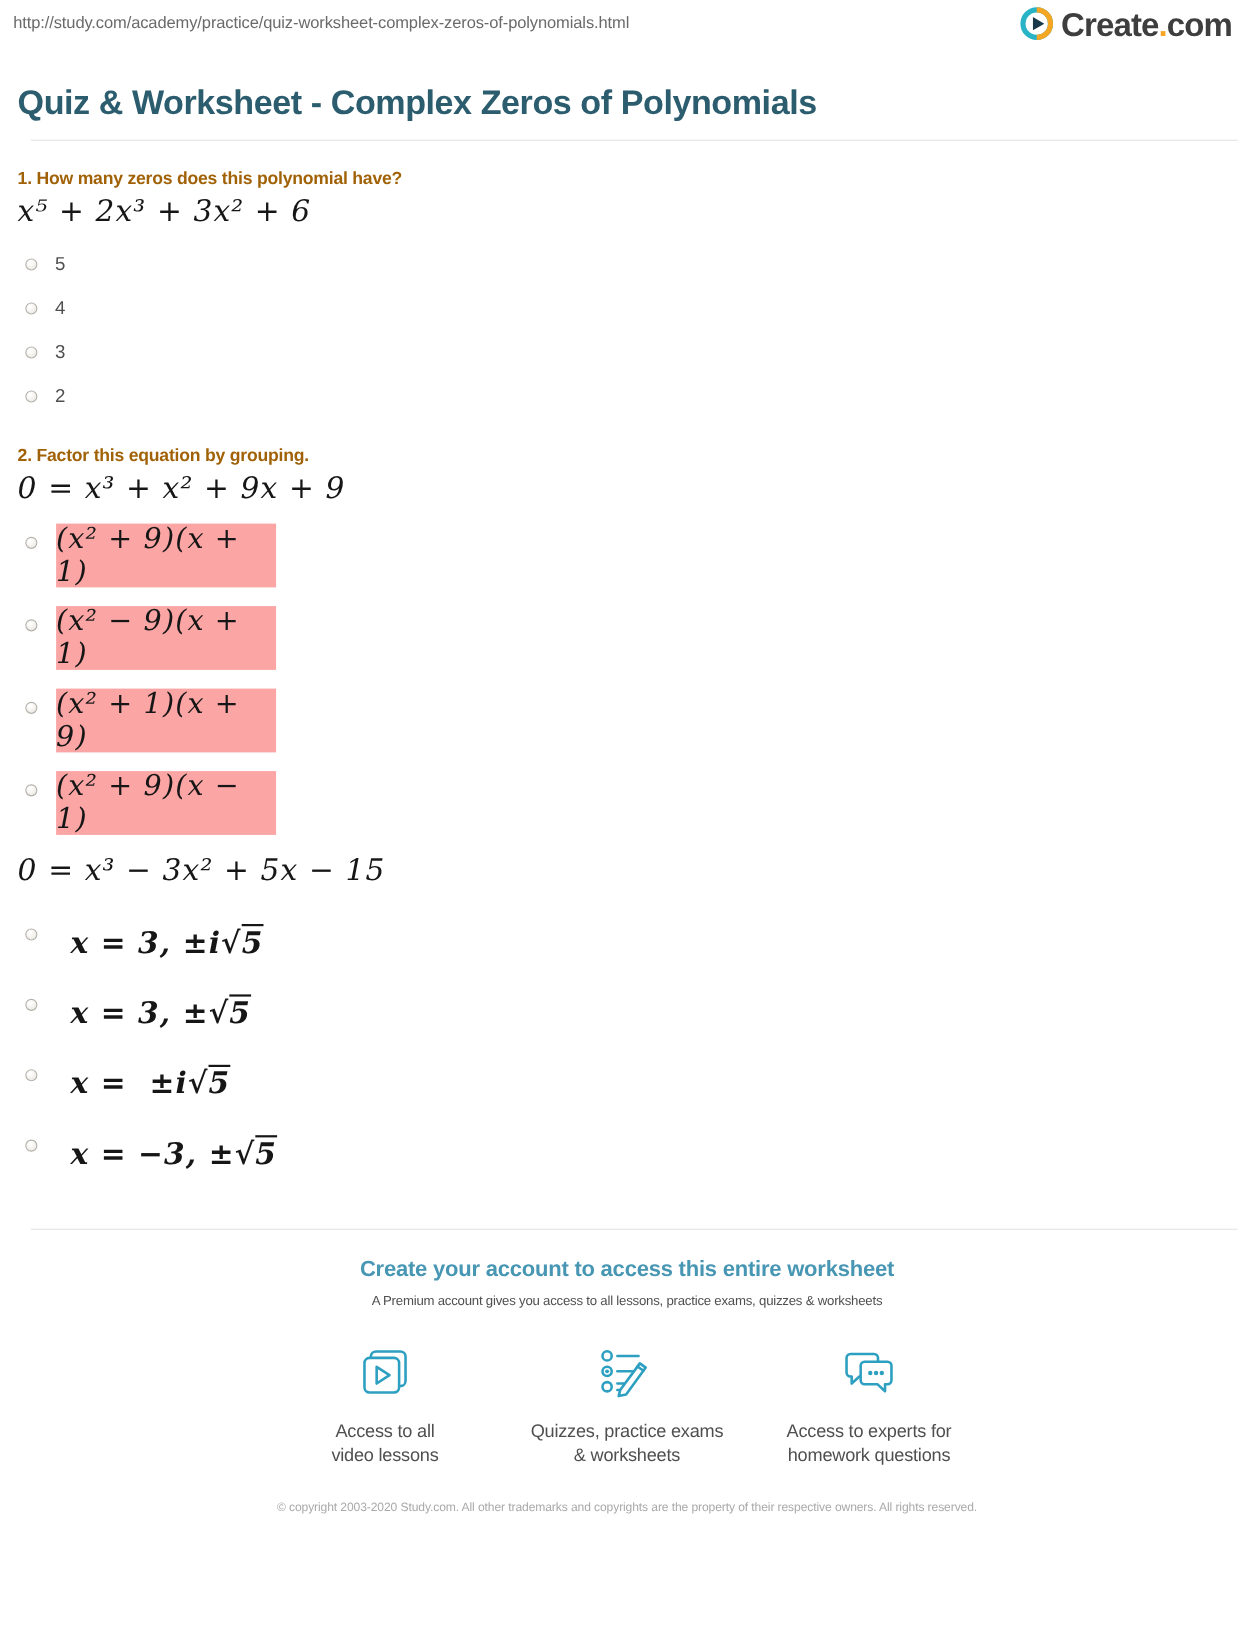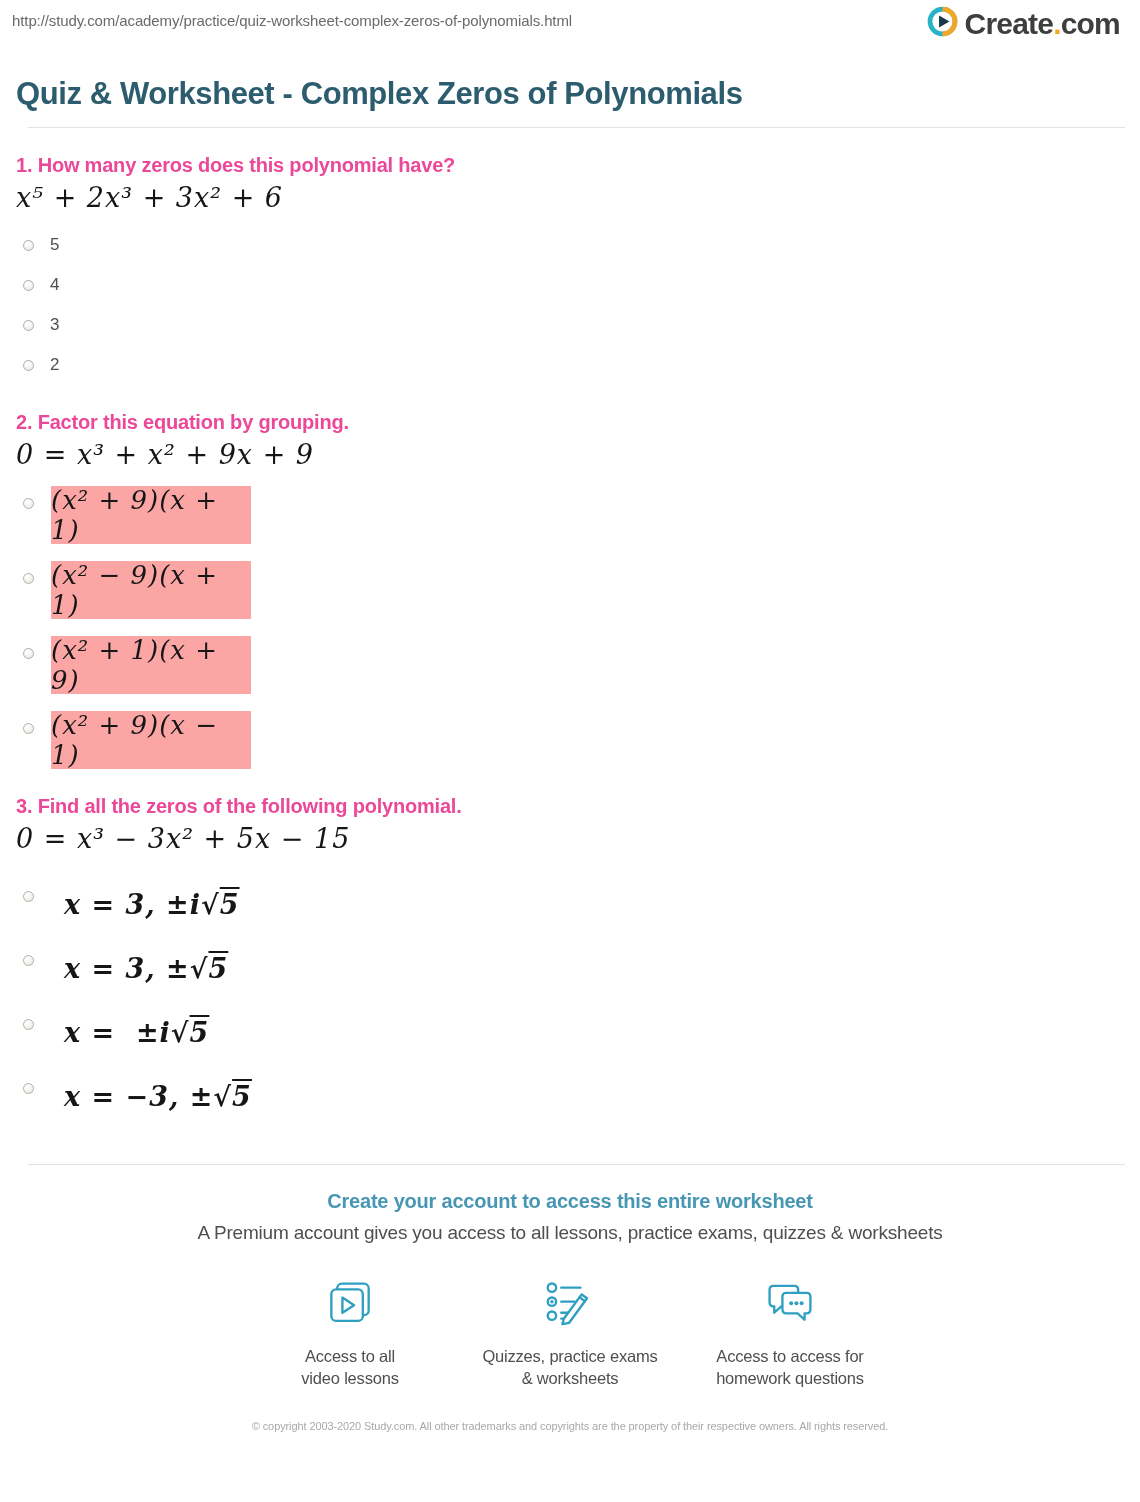--- a/index.html
+++ b/index.html
@@ -18,21 +18,21 @@
   .logo { position:absolute; right:20px; top:6px; display:flex; align-items:center; gap:7px; cursor:pointer; }
   .logo-text { font-size:30px; font-weight:700; color:#3e3e3e; letter-spacing:-0.8px; }
   .logo-dot { color:#f5a623; }
 
   
   .title { font-size:31px; font-weight:700; color:#2c5d6e; margin:26px 16px 0; letter-spacing:-0.4px; }
   .title-divider { border:none; border-top:1px solid #e3e3e3; margin:15px 15px 0 28px; }
 
   
   section.question { margin-left:16px; }
-  .q-heading { font-size:20px; font-weight:700; color:#ec4899; margin:26px 0 0; letter-spacing:-0.2px; }
+  .q-heading { font-size:16px; font-weight:700; color:#a16207; margin:26px 0 0; letter-spacing:-0.2px; }
   .equation { font-family:"DejaVu Serif", serif; font-style:italic; font-size:27px; color:#161616; margin-top:5px; letter-spacing:1px; }
   .math { font-family:"DejaVu Serif", serif; font-style:italic; font-size:26px; color:#161616; letter-spacing:1px; }
   .radicand { text-decoration:overline; text-decoration-thickness:2px; }
 
   .radio {
     width:11px; height:11px; border-radius:50%;
     border:1px solid #b3b0aa;
     background:radial-gradient(circle at 35% 30%, #ffffff 10%, #edebe5 75%);
     flex:none; cursor:pointer;
   }
@@ -49,21 +49,21 @@
 
   .q3-options { margin-top:18px; }
   .opt-mathrow { display:flex; align-items:center; height:64px; margin-left:7px; cursor:pointer;font-weight:bold; }
   .opt-mathrow .radio { margin-top:-16px; }
   .opt-mathrow .math { margin-left:30px; font-size:27px; }
 
   
   .cta-divider { border:none; border-top:1px solid #e3e3e3; margin:36px 15px 0 28px; }
   .cta { text-align:center; }
   .cta-heading { font-size:20px; font-weight:700; color:#4796b3; margin:25px 0 0; letter-spacing:-0.2px; }
-  .cta-sub { font-size:19px; color:#4f4f4f; margin:9px 0 0; letter-spacing:-0.2px; }
+  .cta-sub { font-size:12px; color:#4f4f4f; margin:9px 0 0; letter-spacing:-0.2px; }
   .features { display:flex; justify-content:center; margin-top:32px; }
   .feature { width:220px; }
   .feature svg { display:block; margin:0 auto; }
   .f-label { font-size:16.5px; color:#4f4f4f; line-height:1.35; margin-top:13px; letter-spacing:-0.2px; }
 
   footer { margin-top:28px; }
   .copyright { font-size:11px; color:#a9a9a9; text-align:center; width:740px; margin:0 auto; line-height:1.55; letter-spacing:-0.1px; }
 
   .icon-stroke { fill:none; stroke:#2d9fc0; stroke-width:2; stroke-linejoin:round; stroke-linecap:round; }
   .icon-fill { fill:#2d9fc0; stroke:none; }
@@ -139,21 +139,20 @@
       <div class="opt-boxed">
         <span class="radio"></span>
         <div class="opt-box">
           <span class="math">(x² + 9)(x − 1)</span>
         </div>
       </div>
     </div>
   </section>
 
   <section class="question">
-    <h2 class="q-heading">3. Find all the zeros of the following polynomial.</h2>
     <div class="equation">0 = x³ − 3x² + 5x − 15</div>
     <div class="q3-options">
       <div class="opt-mathrow">
         <span class="radio"></span>
         <span class="math"><span>x = 3, ±i√</span><span class="radicand">5</span></span>
       </div>
       <div class="opt-mathrow">
         <span class="radio"></span>
         <span class="math"><span>x = 3, ±√</span><span class="radicand">5</span></span>
       </div>
@@ -201,21 +200,21 @@
       </div>
 
       <div class="feature">
         <svg width="56" height="56" viewBox="0 0 48 48">
           <path class="icon-stroke" d="M9.5 8.5 H28 A3 3 0 0 1 31 11.5 V23 A3 3 0 0 1 28 26 H16.5 L10.5 31.5 V26 H9.5 A3 3 0 0 1 6.5 23 V11.5 A3 3 0 0 1 9.5 8.5 Z"></path>
           <path class="icon-mask" d="M20.5 14.5 H38.5 A3 3 0 0 1 41.5 17.5 V29 A3 3 0 0 1 38.5 32 H36.5 V37.5 L30.5 32 H20.5 A3 3 0 0 1 17.5 29 V17.5 A3 3 0 0 1 20.5 14.5 Z"></path>
           <circle class="icon-fill" cx="25" cy="23.3" r="1.7"></circle>
           <circle class="icon-fill" cx="29.5" cy="23.3" r="1.7"></circle>
           <circle class="icon-fill" cx="34" cy="23.3" r="1.7"></circle>
         </svg>
-        <div class="f-label"><span>Access to access for</span><br><span>homework questions</span></div>
+        <div class="f-label"><span>Access to experts for</span><br><span>homework questions</span></div>
       </div>
 
     </div>
   </section>
 
   <footer>
     <p class="copyright">© copyright 2003-2020 Study.com. All other trademarks and copyrights are the property of their respective owners. All rights reserved.</p>
   </footer>
 
 </div>

